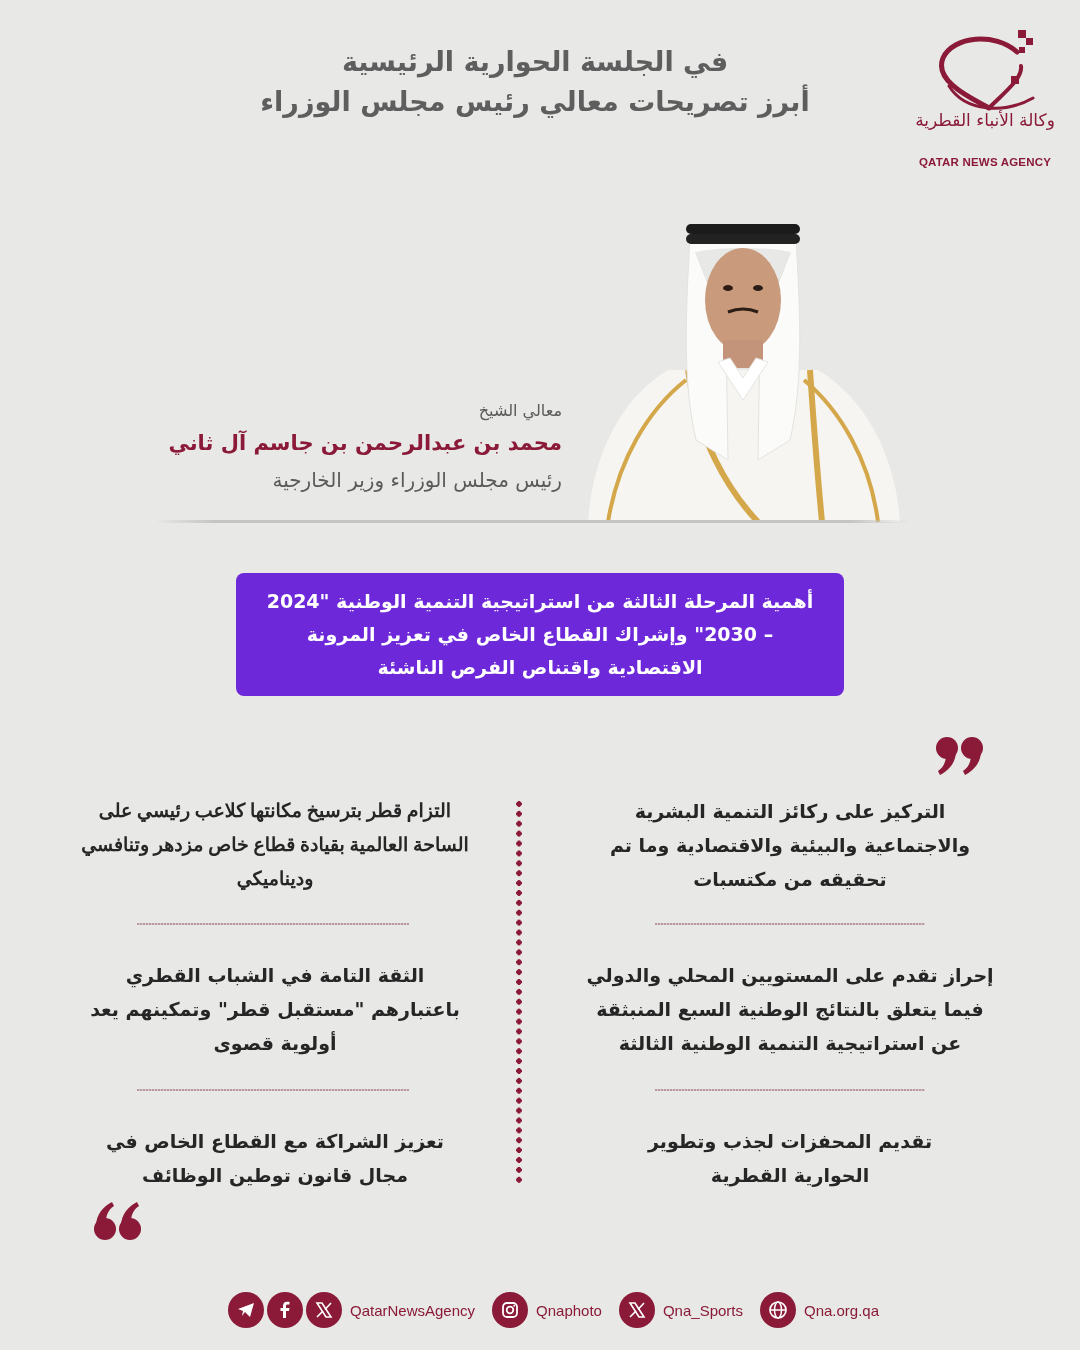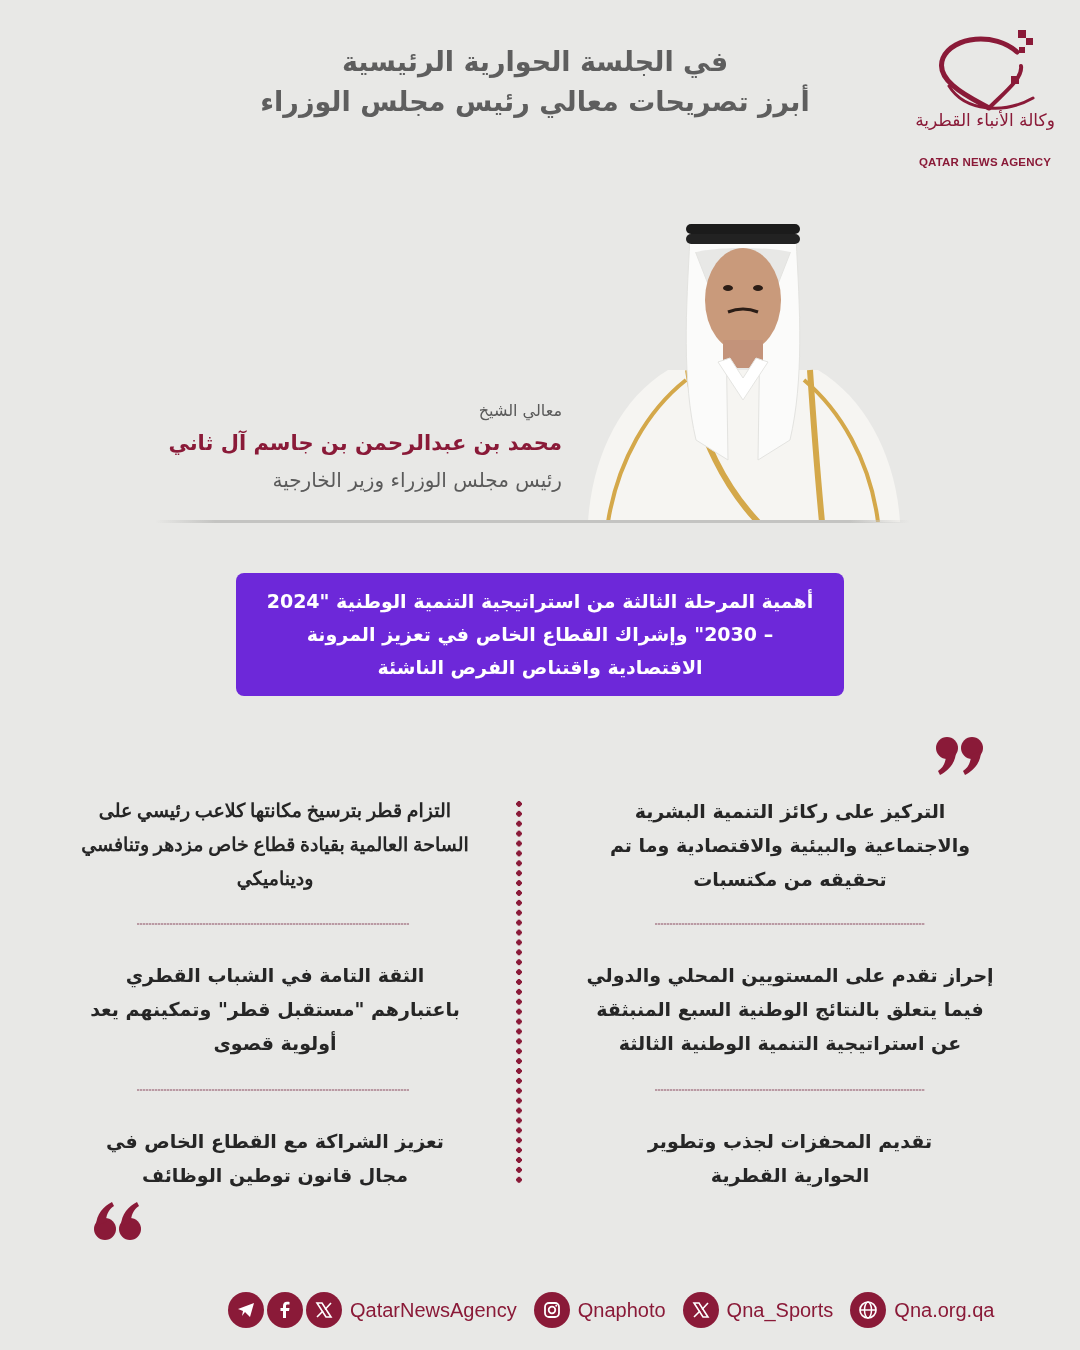--- a/index.html
+++ b/index.html
@@ -73,21 +73,21 @@
     background-image: radial-gradient(circle, #8a1a38 2.6px, transparent 3px);
     background-size: 6px 9.9px; background-repeat: repeat-y;
   }
 
   
   .footer { position: absolute; top: 1290px; left: 228px; height: 40px; display: flex; align-items: center; }
   .soc-icon {
     width: 36px; height: 36px; border-radius: 50%; background: #8a1a38;
     display: flex; align-items: center; justify-content: center; margin-right: 3px;
   }
-  .soc-label { font-family: "Liberation Sans", sans-serif; font-size: 20px; color: #8a1a38; margin-left: 5px; margin-right: 17px; }
+  .soc-label { font-family: "Liberation Sans", sans-serif; font-size: 15px; color: #8a1a38; margin-left: 5px; margin-right: 17px; }
 </style>
 </head>
 <body>
 
 <svg class="logo" viewBox="0 0 160 130">
   <g fill="none" stroke="#8a1a38" stroke-linecap="round">
     <path d="M 112 30 C 90 10, 48 14, 38 36 C 28 60, 70 78, 84 86" stroke-width="5"></path>
     <path d="M 84 86 C 100 70, 118 56, 116 44" stroke-width="4"></path>
     <path d="M 44 64 C 60 90, 100 92, 128 76" stroke-width="3"></path>
   </g>

